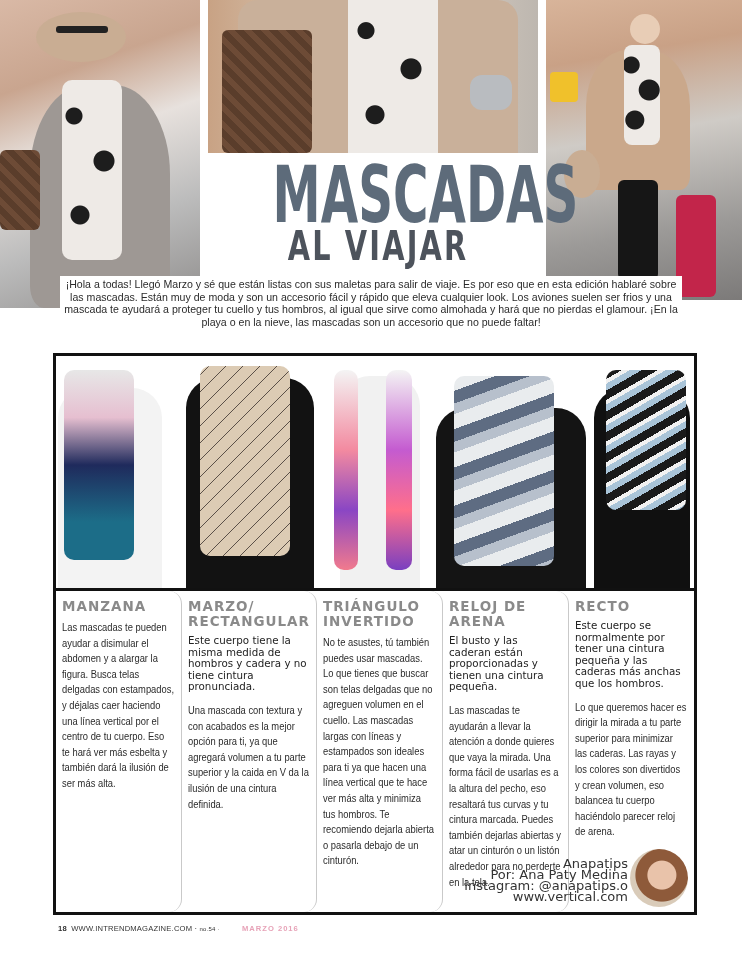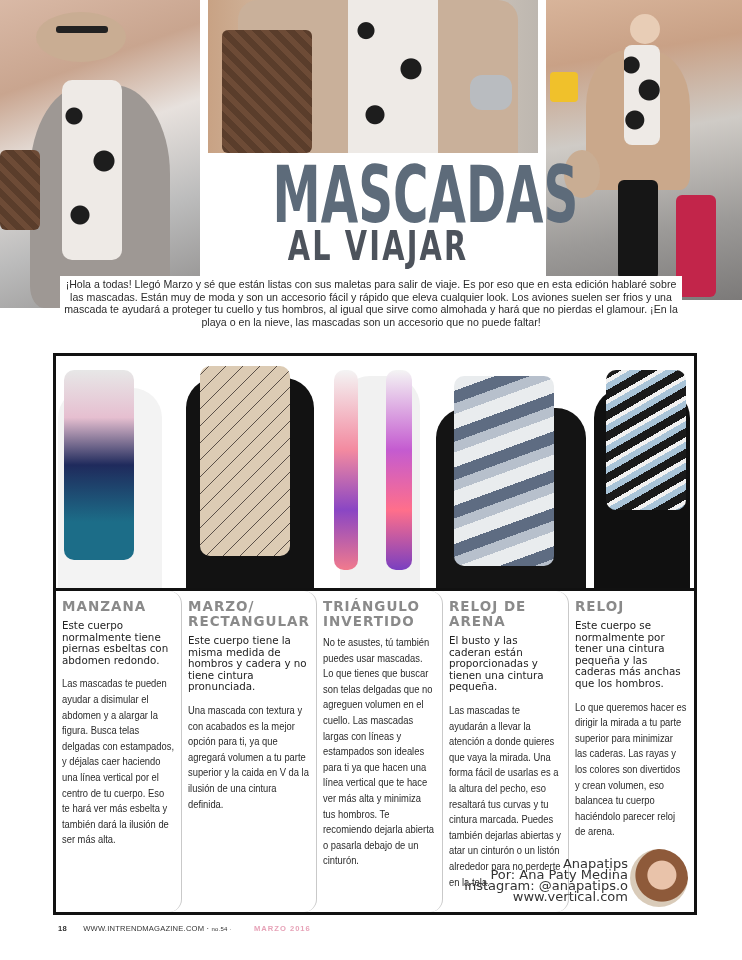--- a/index.html
+++ b/index.html
@@ -76,21 +76,21 @@
   }
 
   
   .credit { position: absolute; right: 66px; bottom: 10px; text-align: right;
     font-family: "DejaVu Sans", sans-serif; font-size: 13px; line-height: 11px; color: #333; }
   .avatar { position: absolute; right: 6px; bottom: 5px; width: 58px; height: 58px; border-radius: 50%;
     background: radial-gradient(circle at 55% 45%, #e9c3aa 0 14px, #8e5a3a 15px 26px, #d9cbb9 27px); }
 
   
   .footer { position: absolute; left: 58px; top: 924px; font-size: 7.6px; color: #333; letter-spacing: 0.2px; }
-  .footer b { font-weight: bold; margin-right: 14px; }
+  .footer b { font-weight: bold; margin-right: 2px; }
   .footer .issue { font-size: 6px; }
   .footer .date { color: #e7a3b8; font-weight: bold; letter-spacing: 1px; padding-left: 20px; }
 </style>
 </head>
 <body>
 
 <div class="photo photo-left">
   <div class="hat" style="left:36px;top:12px;width:90px;height:50px;"></div>
   <div class="hat-band" style="left:56px;top:26px;width:52px;height:7px;border-radius:3px;"></div>
   <div class="fig" style="left:30px;top:85px;width:140px;height:223px;background:#9e9894;"></div>
@@ -146,42 +146,41 @@
 
     <div class="model" style="left:534px;width:104px;height:232px;">
       <div class="body" style="left:4px;width:96px;height:200px;background:#101010;"></div>
       <div class="sc" style="left:16px;top:14px;width:80px;height:140px;background:repeating-linear-gradient(150deg,#1a1a1a 0 8px,#f1f1f1 8px 12px,#a9c4d8 12px 18px);"></div>
     </div>
   </div>
 
   <div class="cols">
     <div class="col">
       <h3>MANZANA</h3>
-      <p class="lead">Este cuerpo normalmente tiene piernas esbeltas con abdomen redondo.</p>
       <p class="txt">Las mascadas te pueden ayudar a disimular el abdomen y a alargar la figura. Busca telas delgadas con estampados, y déjalas caer haciendo una línea vertical por el centro de tu cuerpo. Eso te hará ver más esbelta y también dará la ilusión de ser más alta.</p>
     </div>
     <div class="col">
       <h3>MARZO/
 RECTANGULAR</h3>
       <p class="lead">Este cuerpo tiene la misma medida de hombros y cadera y no tiene cintura pronunciada.</p>
       <p class="txt">Una mascada con textura y con acabados es la mejor opción para ti, ya que agregará volumen a tu parte superior y la caida en V da la ilusión de una cintura definida.</p>
     </div>
     <div class="col">
       <h3>TRIÁNGULO
 INVERTIDO</h3>
       <p class="txt">No te asustes, tú también puedes usar mascadas. Lo que tienes que buscar son telas delgadas que no agreguen volumen en el cuello. Las mascadas largas con líneas y estampados son ideales para ti ya que hacen una línea vertical que te hace ver más alta y minimiza tus hombros. Te recomiendo dejarla abierta o pasarla debajo de un cinturón.</p>
     </div>
     <div class="col">
       <h3>RELOJ DE
 ARENA</h3>
       <p class="lead">El busto y las caderan están proporcionadas y tienen una cintura pequeña.</p>
       <p class="txt">Las mascadas te ayudarán a llevar la atención a donde quieres que vaya la mirada. Una forma fácil de usarlas es a la altura del pecho, eso resaltará tus curvas y tu cintura marcada. Puedes también dejarlas abiertas y atar un cinturón o un listón alrededor para no perderte en la tela.</p>
     </div>
     <div class="col">
-      <h3>RELOJ</h3>
+      <h3>RECTO</h3>
       <p class="lead">Este cuerpo se normalmente por tener una cintura pequeña y las caderas más anchas que los hombros.</p>
       <p class="txt">Lo que queremos hacer es dirigir la mirada a tu parte superior para minimizar las caderas. Las rayas y los colores son divertidos y crean volumen, eso balancea tu cuerpo haciéndolo parecer reloj de arena.</p>
     </div>
   </div>
 
   <div class="credit">
     <div>Anapatips</div>
     <div>Por: Ana Paty Medina</div>
     <div>instagram: @anapatips.o</div>
     <div>www.vertical.com</div>

